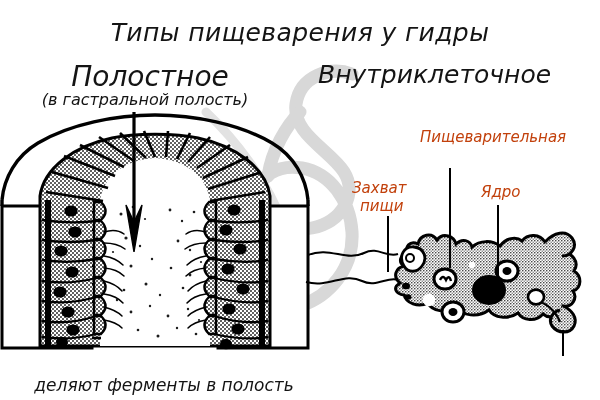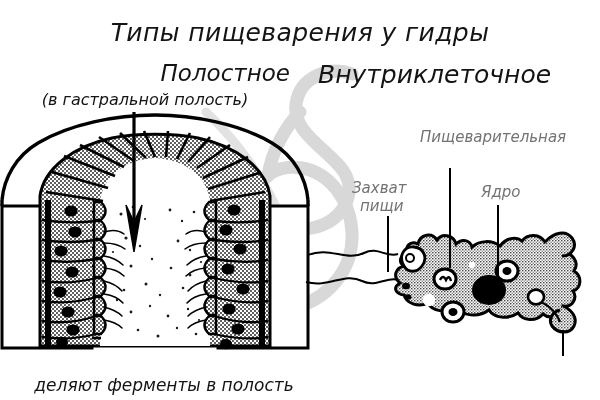--- a/index.html
+++ b/index.html
@@ -28,22 +28,22 @@
     top: 18px;
     text-align: center;
     font-size: 25px;
     font-style: italic;
     letter-spacing: 0.4px;
   }
   #head-left {
     left: 10px;
     width: 280px;
     top: 60px;
-    text-align: right;
-    font-size: 23px;
+    text-align: center;
+    font-size: 28px;
     font-style: italic;
   }
   #sub-left {
     left: 0px;
     width: 290px;
     top: 90px;
     text-align: center;
     font-size: 16px;
     font-style: italic;
   }
@@ -74,21 +74,21 @@
     text-align: center;
     font-size: 17px;
     font-style: italic;
     margin-left: 20px;
   }
   .lbl {
     position: absolute;
     white-space: nowrap;
     font-size: 15px;
     font-style: italic;
-    color: #737373;
+    color: #c2410c;
     text-align: center;
   }
   #lbl-vac-1 { left: 420px; top: 128px; }
   #lbl-vac-2 { left: 420px; top: 147px; }
   #lbl-capt-1 { left: 352px; top: 179px; }
   #lbl-capt-2 { left: 360px; top: 197px; }
   #lbl-core { left: 481px; top: 183px; font-style: italic; }
   #lbl-fib-1 { left: 466px; top: 357px; }
   #lbl-fib-2 { left: 493px; top: 377px; }
 

